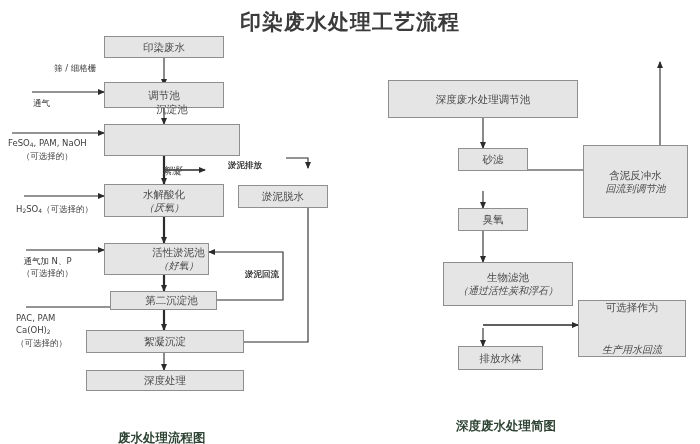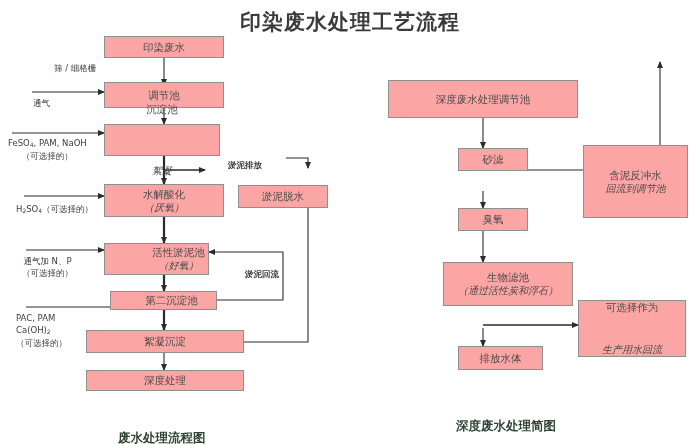--- a/index.html
+++ b/index.html
@@ -26,21 +26,21 @@
     font-size:12.5px;
     font-weight:bold;
     color:#2f4434;
     font-family:"DejaVu Serif","Liberation Serif",serif;
     white-space:nowrap;
   }
   .node{
     position:absolute;
     box-sizing:border-box;
     border:1px solid #8f8f8f;
-    background:#fca5a5;
+    background:#e5e5e5;
     display:flex;
     flex-direction:column;
     align-items:center;
     justify-content:center;
     font-size:10.5px;
     color:#4a4a4a;
     line-height:1.35;
     text-align:center;
     font-family:"DejaVu Sans","Liberation Sans",sans-serif;
     white-space:nowrap;
@@ -123,21 +123,21 @@
   </svg>
 
   <div class="node" style="left:104px;top:36px;width:120px;height:22px;">
     <span>印染废水</span>
   </div>
 
   <div class="node" style="left:104px;top:82px;width:120px;height:26px;">
     <span>调节池</span>
   </div>
 
-  <div class="node" style="left:104px;top:124px;width:116px;height:32px;gap:48px;">
+  <div class="node" style="left:104px;top:124px;width:136px;height:32px;gap:48px;">
     <span>沉淀池</span>
     <span class="l2">絮凝</span>
   </div>
 
   <div class="node" style="left:104px;top:184px;width:120px;height:33px;">
     <span>水解酸化</span>
     <span class="l2">（厌氧）</span>
   </div>
 
   <div class="node" style="left:104px;top:243px;width:105px;height:32px;padding-left:44px;">

